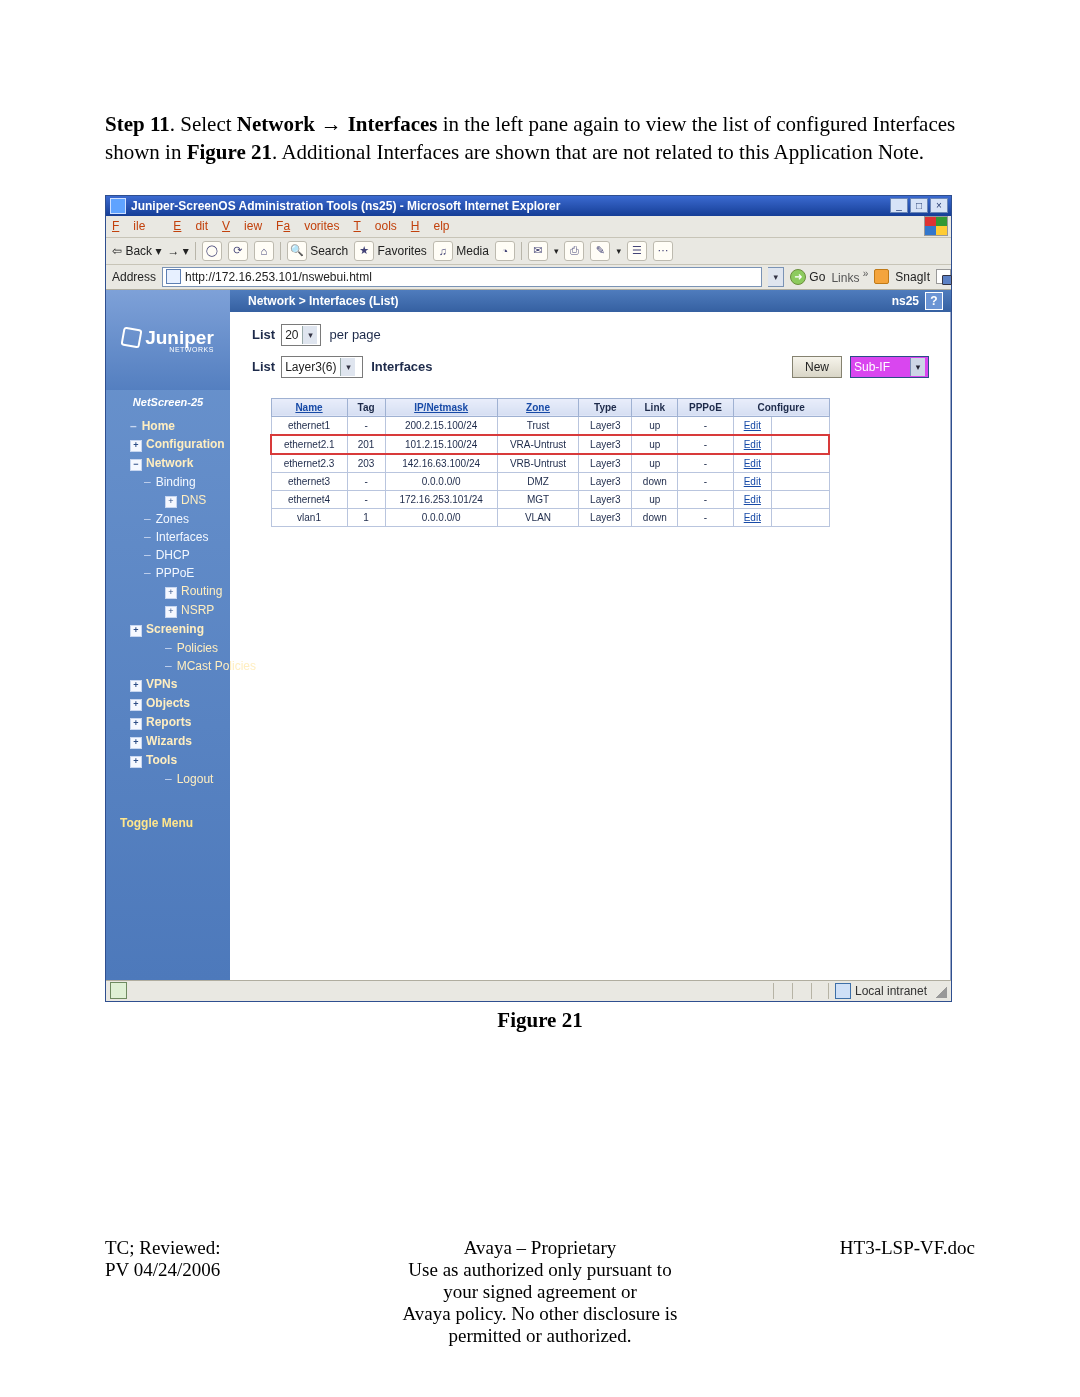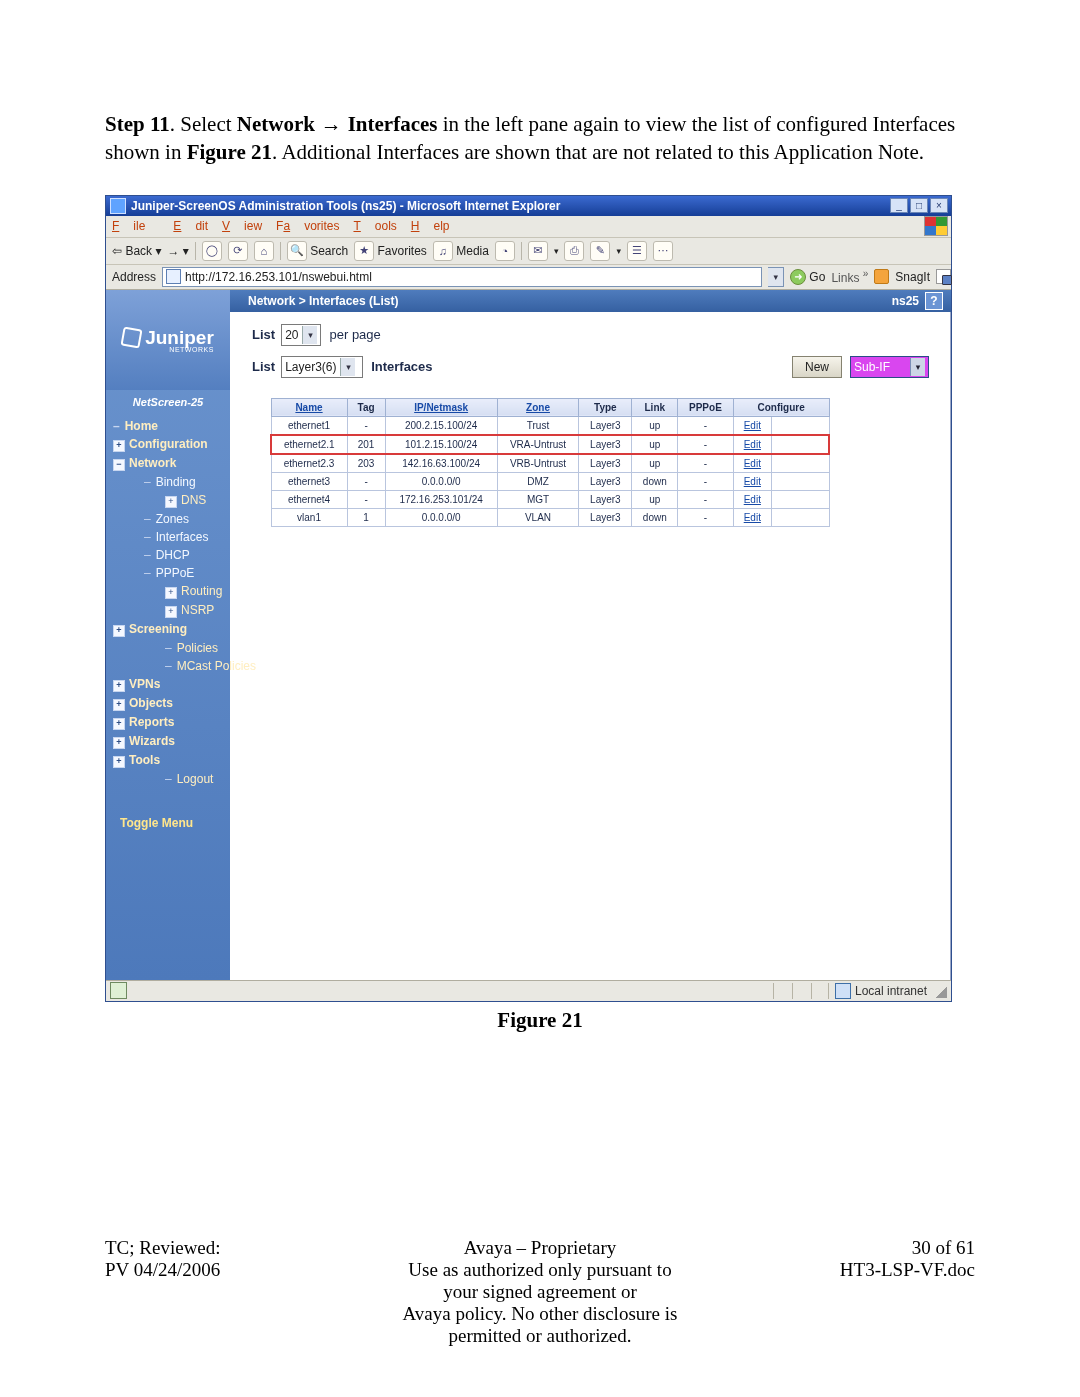--- a/index.html
+++ b/index.html
@@ -200,21 +200,21 @@
     color: #fff;
   }
   .sb-menu {
     list-style: none; margin: 0; padding: 0 0 0 0;
   }
   .sb-menu li {
     padding: 2px 0 2px 14px;
     white-space: nowrap;
     color: #ffeec0;
   }
-  .sb-menu li.indent-0 { padding-left: 7px; font-weight: bold; }
+  .sb-menu li.indent-0 { padding-left: 24px; font-weight: bold; }
   .sb-menu li.indent-1 { padding-left: 23px; margin-left: 36px; }
   .sb-menu li.indent-2 { padding-left: 38px; font-weight: normal; color: #f3f8ff; }
   .sb-menu li .plus {
     display: inline-block; width: 10px; height: 10px;
     border: 1px solid #c7d6f0; background: #f5f8ff;
     color: #2e4e86; font-size: 9px; line-height: 9px; text-align: center;
     margin-right: 4px;
   }
   .sb-menu li.plain::before {
     content: "–"; color: #c7d6f0; margin-right: 5px;
@@ -602,18 +602,17 @@
     <div class="col">
       <div>TC; Reviewed:</div>
       <div>PV 04/24/2006</div>
     </div>
     <div class="col center">
       <div>Avaya – Proprietary</div>
       <div>Use as authorized only pursuant to your signed agreement or</div>
       <div>Avaya policy. No other disclosure is permitted or authorized.</div>
     </div>
     <div class="col right">
-      <div>30 of 61</div>
       <div>HT3-LSP-VF.doc</div>
     </div>
   </div>
 
 </div>
 
 </body></html>

